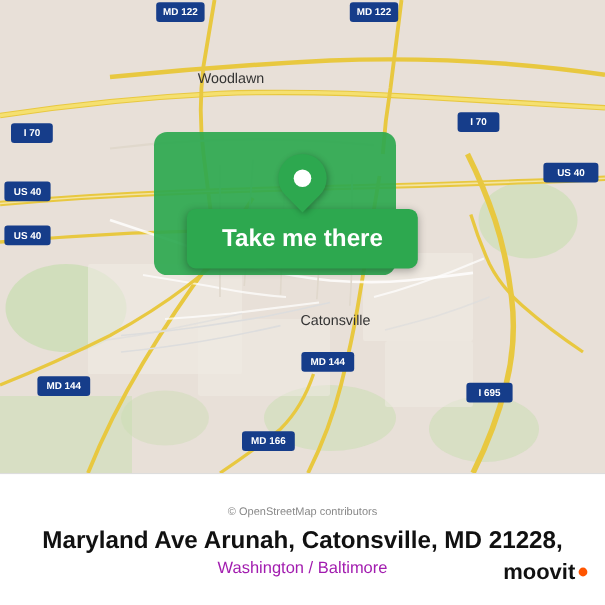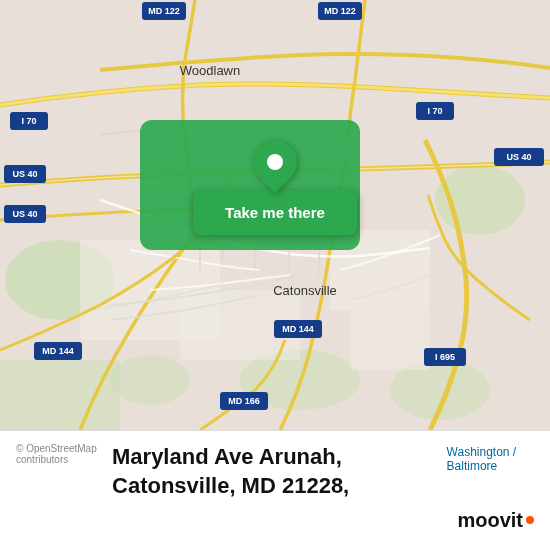--- a/index.html
+++ b/index.html
@@ -27,41 +27,43 @@
       position: absolute;
       top: 0; left: 0;
     }
 
     
     #info-panel {
       width: 550px;
       height: 120px;
       background: #fff;
       display: flex;
+      flex-direction: column;
       justify-content: center;
       padding: 12px 16px 8px 16px;
       border-top: 1px solid #ddd;
+      align-items: center;
     }
 
     .copyright-row {
       font-size: 10px;
       color: #888;
       margin-bottom: 6px;
     }
 
     .address-text {
       font-size: 22px;
       font-weight: bold;
       color: #111;
       line-height: 1.3;
     }
 
     .region-text {
-      font-size: 12px;
-      color: #0369a1;
+      font-size: 15px;
+      color: #a21caf;
       margin-top: 2px;
     }
 
     .moovit-logo {
       position: absolute;
       bottom: 18px;
       right: 16px;
       display: flex;
       align-items: center;
       gap: 3px;
@@ -86,21 +88,21 @@
     #take-me-there-btn {
       position: absolute;
       left: 50%;
       top: 190px;
       transform: translateX(-50%);
       background: #2da84f;
       color: #fff;
       border: none;
       border-radius: 8px;
       padding: 14px 32px;
-      font-size: 15px;
+      font-size: 22px;
       font-weight: bold;
       cursor: pointer;
       z-index: 10;
       white-space: nowrap;
       box-shadow: 0 2px 8px rgba(0,0,0,0.3);
     }
 
     
     .map-pin {
       position: absolute;

